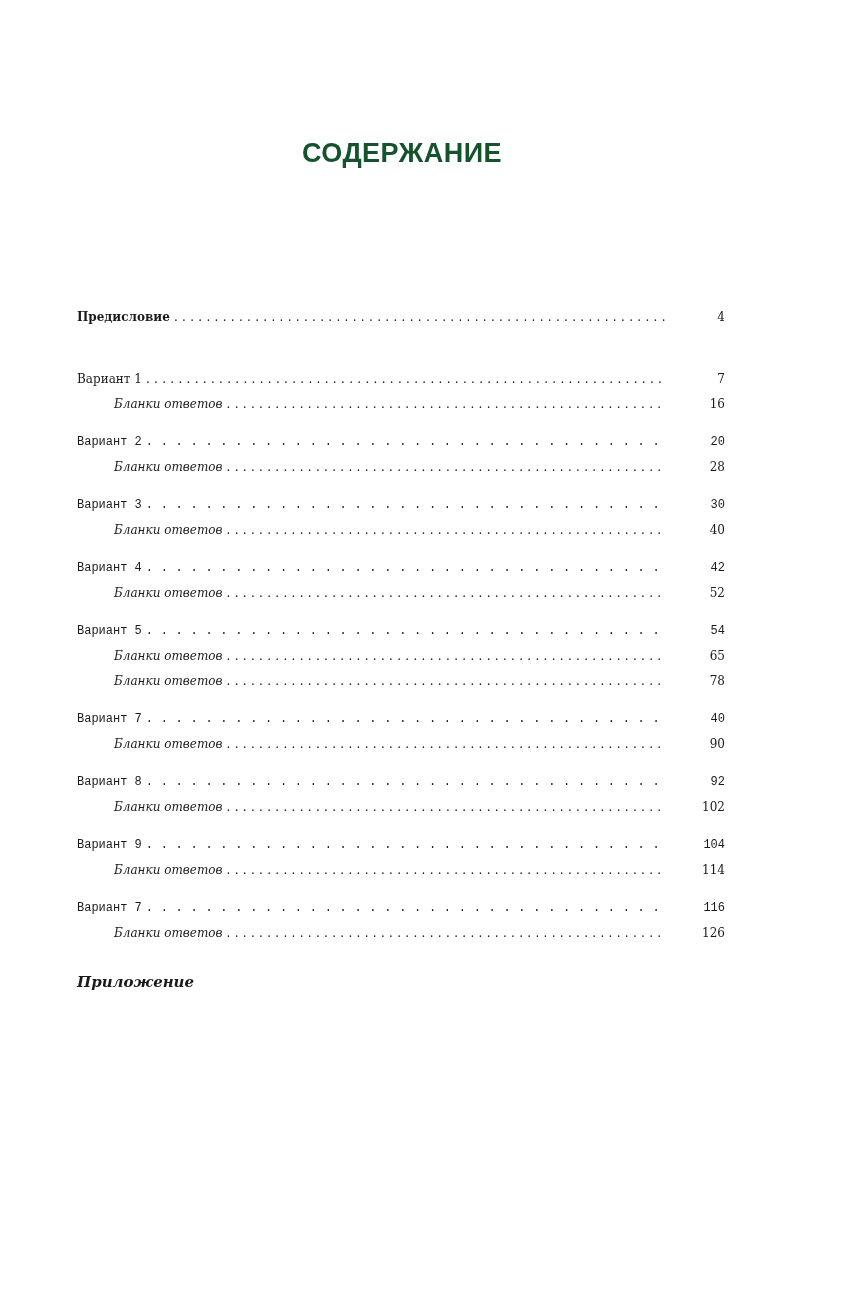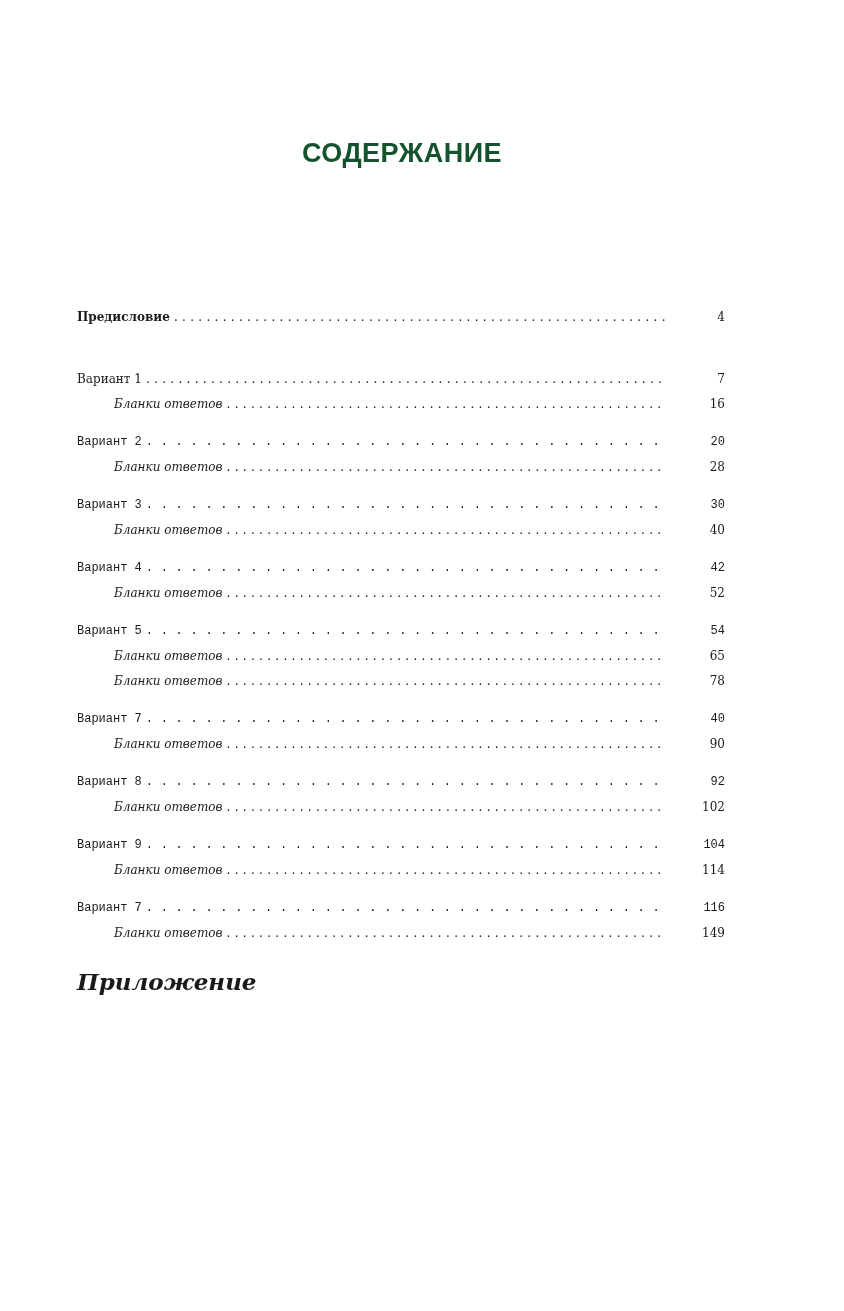--- a/index.html
+++ b/index.html
@@ -26,21 +26,21 @@
       flex: 1 1 auto; overflow: hidden; margin: 0 4px 0 4px;
       letter-spacing: 3.6px; color: #1a1a1a;
     }
     .leader::before {
       content: ". . . . . . . . . . . . . . . . . . . . . . . . . . . . . . . . . . . . . . . . . . . . . . . . . . . . . . . . . . . . . . . . . . . . . . . . . . . . . . .";
       letter-spacing: 0;
       word-spacing: 0.5px;
     }
     .page { flex: 0 0 44px; text-align: right; margin-left: 12px; }
     .heading {
-      font-family: "DejaVu Serif", serif; font-size: 23px; font-weight: bold; font-style: italic;
+      font-family: "DejaVu Serif", serif; font-size: 15px; font-weight: bold; font-style: italic;
       height: 28px; line-height: 28px; margin-top: 22px;
     }
   </style>
 </head>
 <body>
 
 <div class="title">СОДЕРЖАНИЕ</div>
 
 <div class="toc">
 
@@ -145,20 +145,20 @@
   </div>
 
   <div class="row gap">
     <span class="label">Вариант 7</span>
     <span class="leader"></span>
     <span class="page">116</span>
   </div>
   <div class="row sub">
     <span class="label">Бланки ответов</span>
     <span class="leader"></span>
-    <span class="page">149</span>
+    <span class="page">126</span>
   </div>
 
 
   <div class="heading">Приложение</div>
 
 
 </div>
 
 </body></html>

